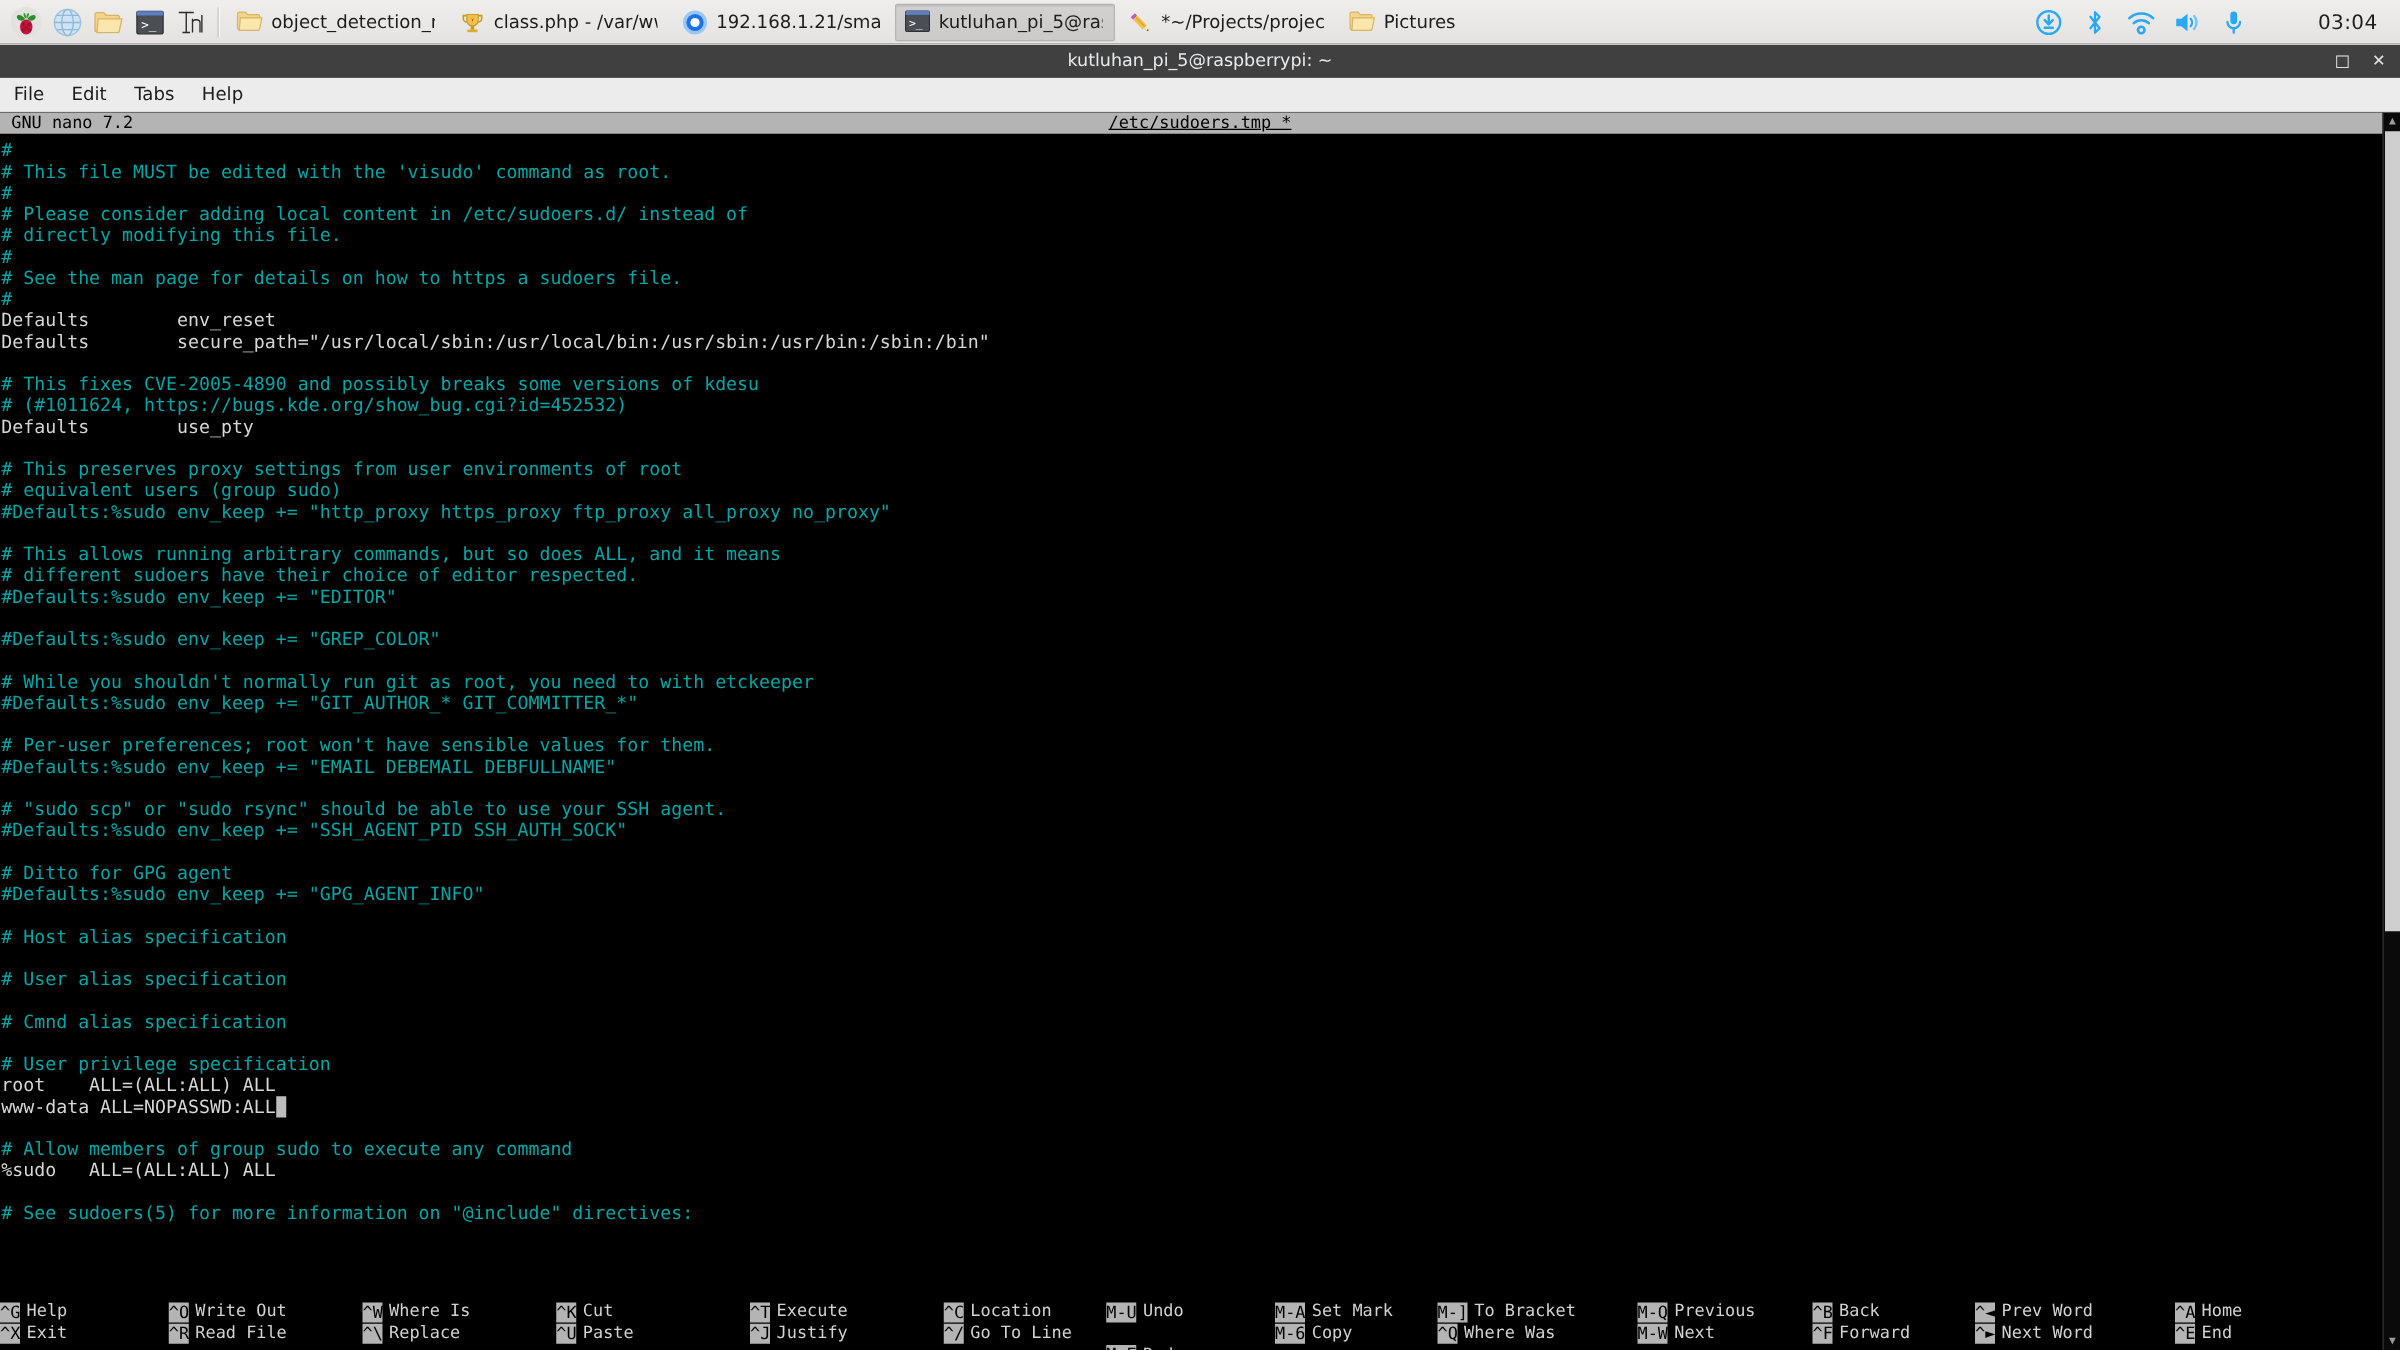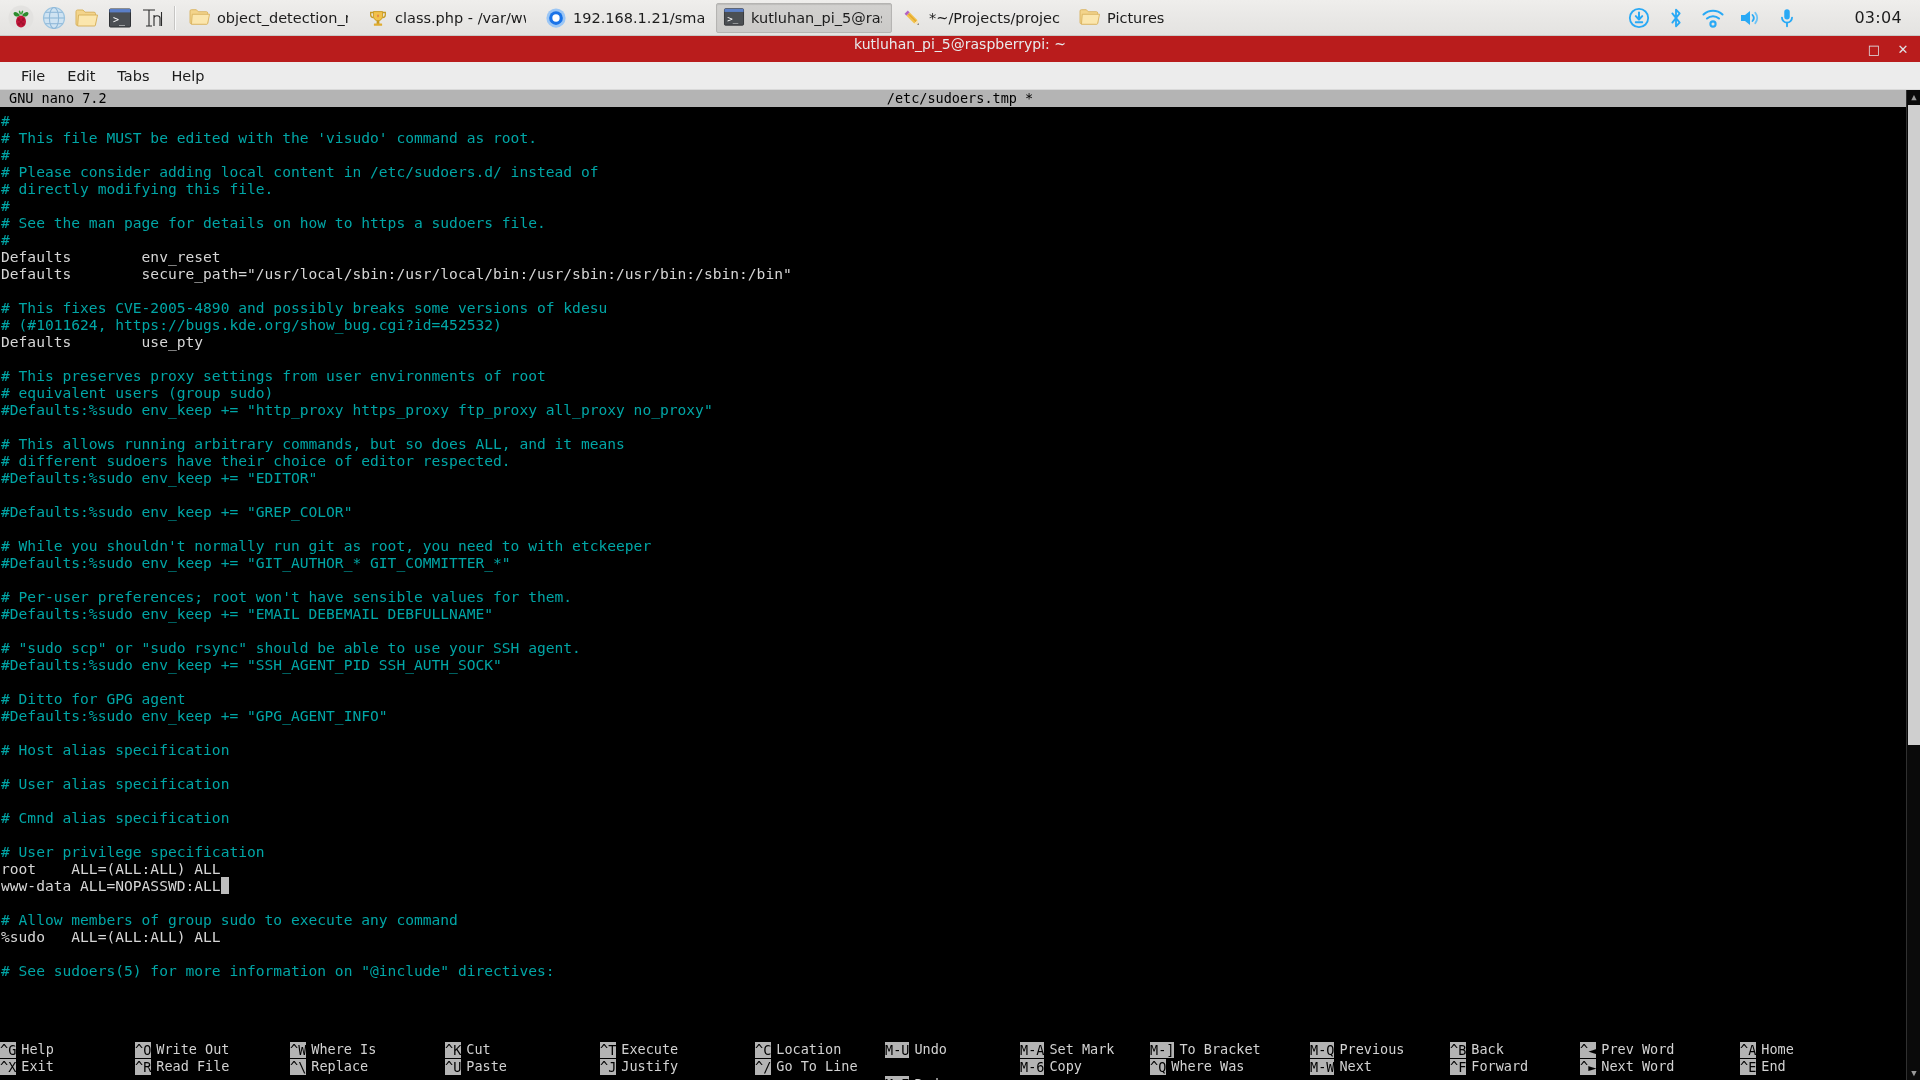--- a/index.html
+++ b/index.html
@@ -55,35 +55,35 @@
   #clock { font-size: 16px; color: #1d1d1d; font-family: "DejaVu Sans", sans-serif; letter-spacing: .3px; margin-left: 42px; }
 
   
   #window {
     position: absolute; top: 36px; left: 0;
     width: 1920px; height: 1044px;
     background: #000;
   }
   #titlebar {
     height: 26px; width: 100%;
-    background: #b91c1c;
-    display: flex; align-items: flex-start; justify-content: center;
+    background: #404040;
+    display: flex; align-items: center; justify-content: center;
     position: relative;
   }
   #titlebar .ttl {
     font-size: 14px; color: #e8eaec;
     font-family: "DejaVu Sans", sans-serif;
   }
   .tb-ctrls { position: absolute; right: 10px; top: 0; height: 26px; display: flex; align-items: center; gap: 15px; }
   .tb-ctrls span { color: #dfe2e5; font-size: 13px; line-height: 1; display:flex; align-items:center; justify-content:center; width:14px; height:14px;}
 
   #menubar {
     height: 28px; background: #ececec;
     display: flex; align-items: center;
-    padding-left: 10px; gap: 0;
+    gap: 0;
     border-bottom: 1px solid #d9d9d9;
   }
   .menu-item {
     font-size: 14.5px; color: #1b1b1b;
     padding: 3px 11px;
     font-family: "DejaVu Sans", sans-serif;
   }
 
   
   #term {
@@ -98,21 +98,21 @@
   }
   #nano-header {
     height: 17px; width: 1920px;
     background: #b4b4b4; color: #000;
     display: flex; align-items: center;
     position: relative;
     font-family: "DejaVu Sans Mono", monospace;
     font-size: 13.5px;
     padding-left: 9px;
   }
-  #nano-header .hv { position: absolute; left: 50%; transform: translateX(-50%); }
+  #nano-header .hv { position: absolute; left: 50%; transform: translateX(-50%); text-decoration: underline; }
 
   #nano-body {
     padding-left: 1px;
     padding-top: 5px;
     height: 927px;
     position: relative;
   }
   .ln { height: 17px; white-space: pre; color: #d6d6d6; }
   .cm { color: #00a6a6; }
   .cursor-blk { background: #bdbdbd; color: #000; }

